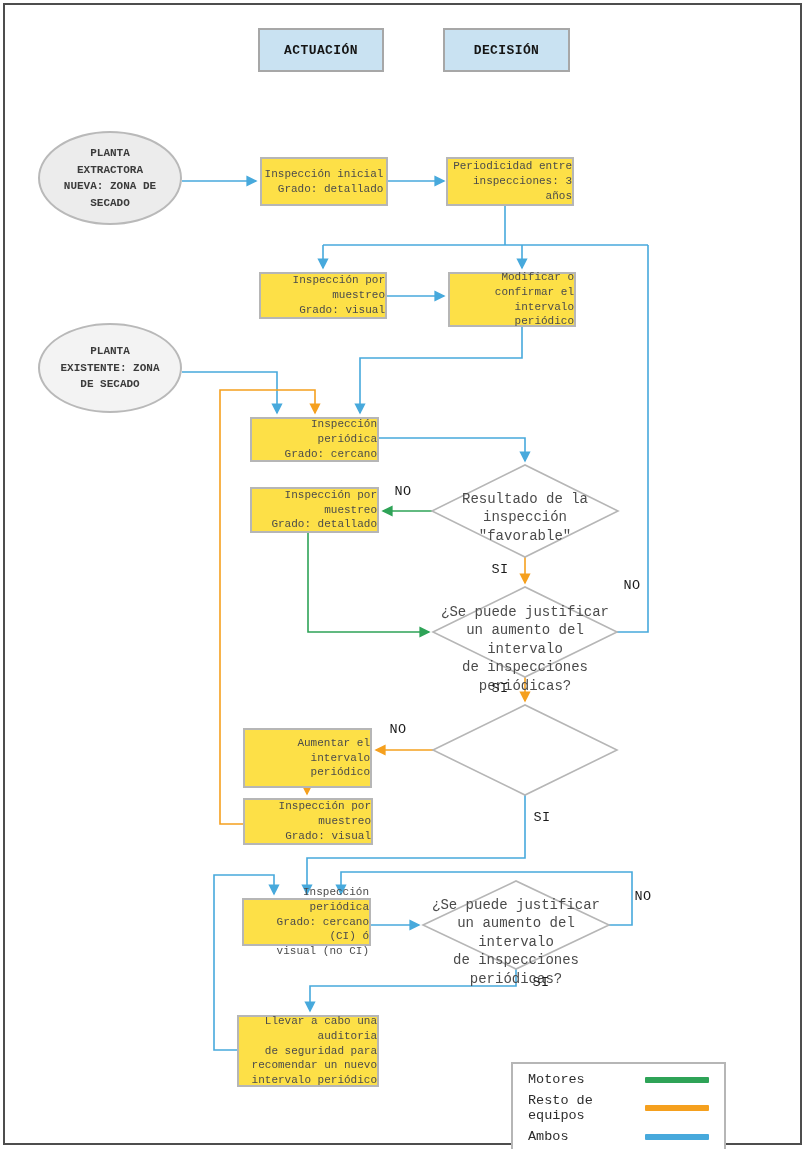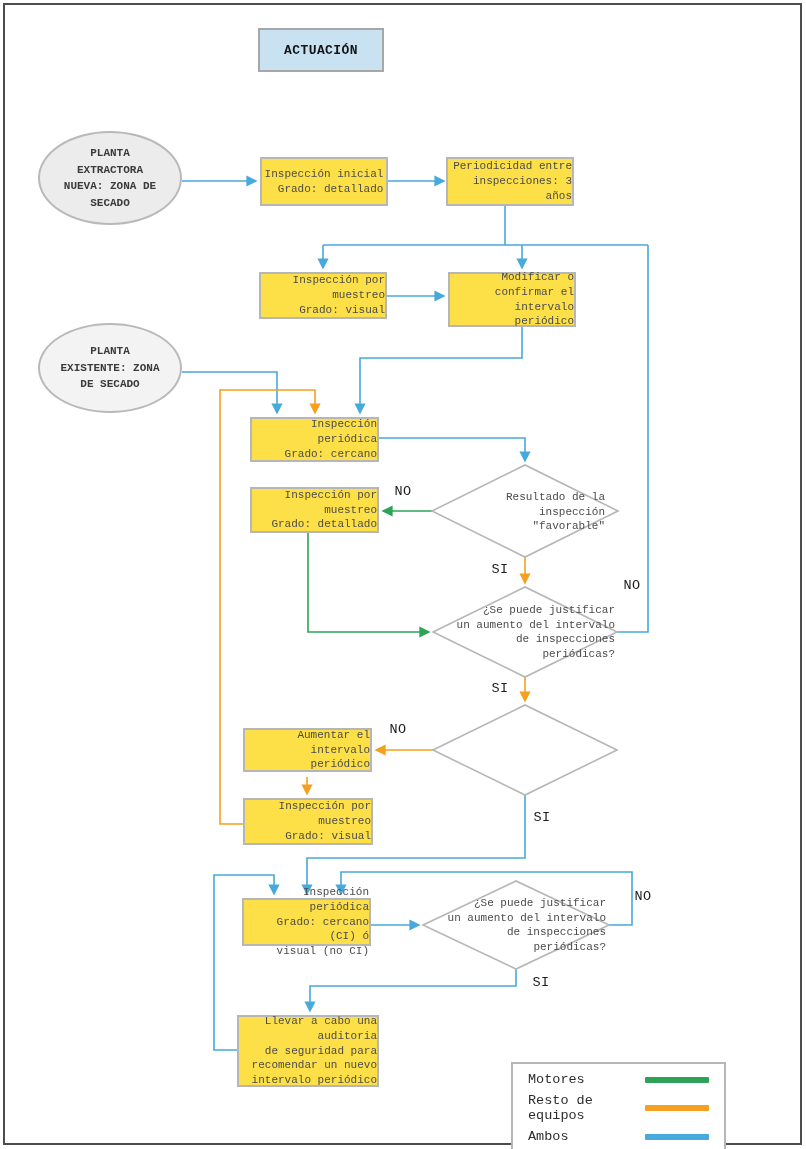--- a/index.html
+++ b/index.html
@@ -20,22 +20,22 @@
     white-space:pre-line;font-size:11px;line-height:1.35;color:#4b4b4b;
   }
   .ellipse{
     position:absolute;border:2px solid #b9b9b9;border-radius:50%;box-sizing:border-box;
     display:flex;align-items:center;justify-content:center;text-align:center;
     white-space:pre-line;font-size:11px;font-weight:bold;line-height:1.5;color:#3b3b3b;
   }
   .e1{background:#ececec;}
   .e2{background:#f3f3f3;}
   .dtext{
-    position:absolute;text-align:right;white-space:pre-line;
-    font-size:11px;line-height:1.32;color:#4b4b4b;
+    position:absolute;text-align:center;white-space:pre-line;
+    font-size:14px;line-height:1.32;color:#4b4b4b;
   }
   .elabel{
     position:absolute;transform:translateX(-50%);
     font-size:13.5px;color:#1b1b1b;letter-spacing:.3px;
   }
   .legend{
     position:absolute;left:511px;top:1022px;width:215px;height:92px;
     border:2px solid #b6b6b6;background:#fff;box-sizing:border-box;
     display:flex;flex-direction:column;justify-content:space-evenly;padding:2px 15px;margin-top:40px;
   }
@@ -99,20 +99,21 @@
 
     <g fill="#ffffff" stroke="#b6b6b6" stroke-width="1.6">
       <polygon points="432,511 525,465 618,511 525,557"></polygon>
       <polygon points="433,632 525,587 617,632 525,677"></polygon>
       <polygon points="433,750 525,705 617,750 525,795"></polygon>
       <polygon points="423,925 516,881 609,925 516,969"></polygon>
     </g>
   </svg>
 
   <div class="hdr" style="left:258px;top:28px;width:126px;height:44px;">ACTUACIÓN</div>
+  <div class="hdr" style="left:443px;top:28px;width:127px;height:44px;">DECISIÓN</div>
 
   <div class="ellipse e1" style="left:38px;top:131px;width:144px;height:94px;">PLANTA
 EXTRACTORA
 NUEVA: ZONA DE
 SECADO</div>
   <div class="ellipse e2" style="left:38px;top:323px;width:144px;height:90px;">PLANTA
 EXISTENTE: ZONA
 DE SECADO</div>
 
   <div class="box" style="left:260px;top:157px;width:128px;height:49px;">Inspección inicial
@@ -120,21 +121,21 @@
   <div class="box" style="left:446px;top:157px;width:128px;height:49px;">Periodicidad entre
 inspecciones: 3 años</div>
   <div class="box" style="left:259px;top:272px;width:128px;height:47px;">Inspección por muestreo
 Grado: visual</div>
   <div class="box" style="left:448px;top:272px;width:128px;height:55px;">Modificar o confirmar el
 intervalo periódico</div>
   <div class="box" style="left:250px;top:417px;width:129px;height:45px;">Inspección periódica
 Grado: cercano</div>
   <div class="box" style="left:250px;top:487px;width:129px;height:46px;">Inspección por muestreo
 Grado: detallado</div>
-  <div class="box" style="left:243px;top:728px;width:129px;height:44px;">Aumentar el intervalo
+  <div class="box" style="left:243px;top:728px;width:129px;height:60px;">Aumentar el intervalo
 periódico</div>
   <div class="box" style="left:243px;top:798px;width:130px;height:47px;">Inspección por muestreo
 Grado: visual</div>
   <div class="box" style="left:242px;top:898px;width:129px;height:48px;">Inspección periódica
 Grado: cercano (CI) ó
 visual (no CI)</div>
   <div class="box" style="left:237px;top:1015px;width:142px;height:72px;">Llevar a cabo una auditoria
 de seguridad para
 recomendar un nuevo
 intervalo periódico</div>

